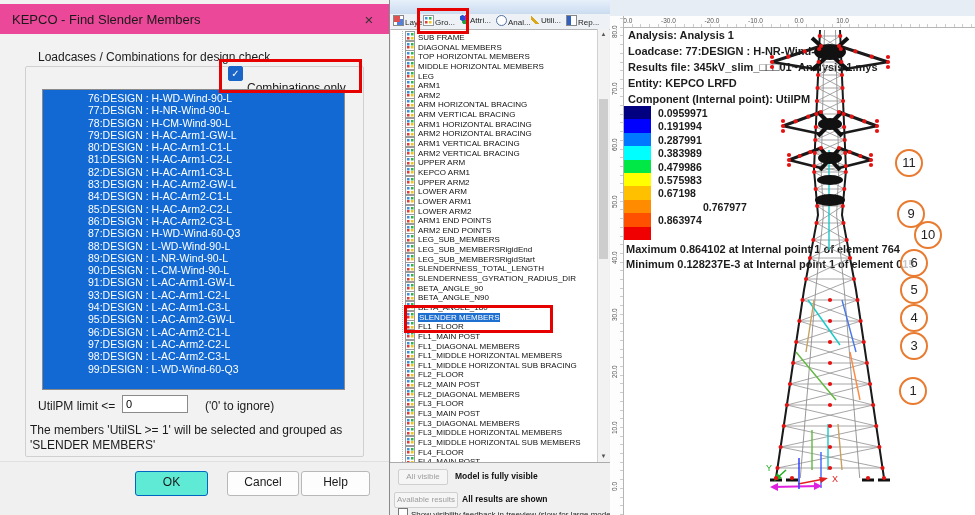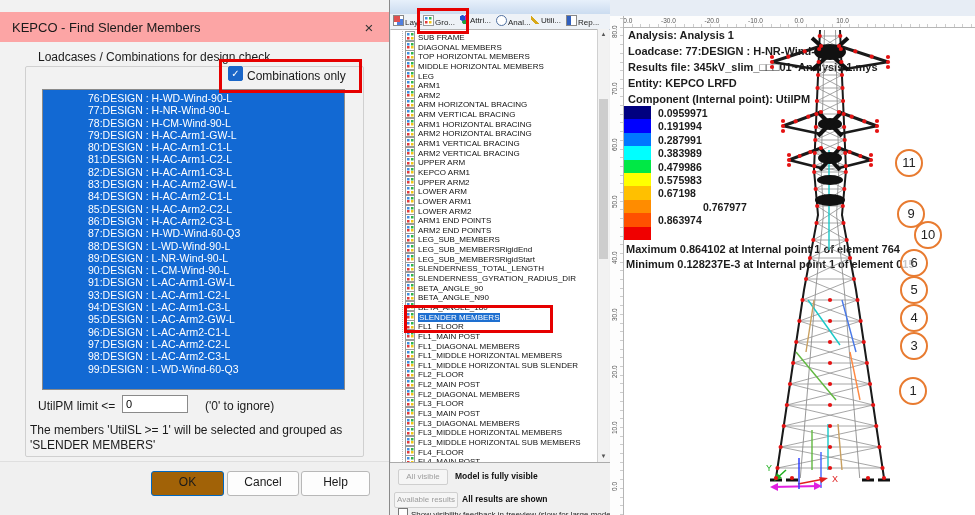--- a/index.html
+++ b/index.html
@@ -2,38 +2,38 @@
 <html><head>
 <meta charset="utf-8">
 <style>
   html,body{margin:0;padding:0;background:#fff;}
   #stage{position:relative;width:975px;height:515px;overflow:hidden;
          font-family:"Liberation Sans",sans-serif;background:#fff;}
   .abs{position:absolute;}
 
   
   #dialog{left:0;top:0;width:389px;height:515px;background:#f2f2f2;border-right:1px solid #8a8a8a;}
-  #dlg-titlebar{left:0;top:12px;width:389px;height:30px;background:#fca5a5;}
+  #dlg-titlebar{left:0;top:4px;width:389px;height:30px;background:#ec4899;}
   #dlg-title{left:12px;top:8px;font-size:13px;color:#1a1a1a;}
   #dlg-close{left:358px;top:6px;width:22px;height:20px;font-size:15px;color:#333;text-align:center;line-height:20px;cursor:pointer;}
   #groupbox{left:25px;top:66px;width:337px;height:389px;border:1px solid #d0d0d0;border-radius:2px;}
   #groupbox-label{left:34px;top:50px;font-size:12px;color:#1a1a1a;background:#f2f2f2;padding:0 4px;}
   #combo-wrap{left:228px;top:64px;width:124px;height:20px;}
   #combo-box{left:0px;top:2px;width:13px;height:13px;background:#1a66c8;border:1px solid #1a66c8;border-radius:2px;color:#fff;font-size:10px;line-height:13px;text-align:center;}
-  #combo-label{left:19px;top:5px;font-size:12px;color:#1a1a1a;white-space:nowrap;}
+  #combo-label{left:19px;top:17px;font-size:12px;color:#1a1a1a;white-space:nowrap;}
   #loadcase-list{left:42px;top:89px;width:301px;height:297px;background:#1269d3;border:1px solid #8a8a8a;overflow:hidden;padding-top:2px;}
   .lrow{height:12.3px;line-height:12.3px;font-size:10.5px;color:#fff;padding-left:4px;white-space:nowrap;margin-left:41px;}
   #utilpm-label{left:38px;top:399px;font-size:12px;color:#1a1a1a;}
   #utilpm-input{left:122px;top:395px;width:58px;height:16px;border:1px solid #8a8a8a;background:#fff;font-size:11px;font-family:"Liberation Sans",sans-serif;padding:0 3px;}
   #utilpm-hint{left:205px;top:399px;font-size:12px;color:#1a1a1a;}
   #note1{left:30px;top:423px;font-size:12px;color:#1a1a1a;}
   #note2{left:30px;top:438px;font-size:12px;color:#1a1a1a;}
   #dlg-footer{left:0;top:461px;width:389px;height:54px;background:#f0f0f0;border-top:1px solid #dfdfdf;}
   .btn{position:absolute;top:9px;height:23px;background:#fdfdfd;border:1px solid #b8b8b8;border-radius:3px;font-size:12px;color:#1a1a1a;text-align:center;line-height:21px;}
-  #btn-ok{left:151px;width:71px;background:#a16207;border:1px solid #0067c0;}
+  #btn-ok{left:135px;width:71px;background:#5eead4;border:1px solid #0067c0;}
   #btn-cancel{left:227px;width:70px;}
   #btn-help{left:301px;width:67px;}
 
   
   .anno{border:3px solid #e60000;background:transparent;z-index:40;}
 
   
   #gpanel{left:390px;top:0;width:220px;height:515px;background:#f0f0f0;border-right:1px solid #8a8a8a;}
   #gp-header{left:390px;top:0;width:220px;height:14px;background:linear-gradient(#e7f0fb,#cbdcf0);border-bottom:1px solid #a9bdd6;}
   #gp-title{left:395px;top:1px;font-size:9.5px;font-weight:bold;color:#16243a;}
@@ -175,21 +175,21 @@
       <div class="trow"><span class="gicon"></span><span class="tlabel">SLENDERNESS_TOTAL_LENGTH</span></div>
       <div class="trow"><span class="gicon"></span><span class="tlabel">SLENDERNESS_GYRATION_RADIUS_DIR</span></div>
       <div class="trow"><span class="gicon"></span><span class="tlabel">BETA_ANGLE_90</span></div>
       <div class="trow"><span class="gicon"></span><span class="tlabel">BETA_ANGLE_N90</span></div>
       <div class="trow"><span class="gicon"></span><span class="tlabel">BETA_ANGLE_180</span></div>
       <div class="trow"><span class="gicon"></span><span class="tlabel sel">SLENDER MEMBERS</span></div>
       <div class="trow"><span class="gicon"></span><span class="tlabel">FL1_FLOOR</span></div>
       <div class="trow"><span class="gicon"></span><span class="tlabel">FL1_MAIN POST</span></div>
       <div class="trow"><span class="gicon"></span><span class="tlabel">FL1_DIAGONAL MEMBERS</span></div>
       <div class="trow"><span class="gicon"></span><span class="tlabel">FL1_MIDDLE HORIZONTAL MEMBERS</span></div>
-      <div class="trow"><span class="gicon"></span><span class="tlabel">FL1_MIDDLE HORIZONTAL SUB SLENDER</span></div>
+      <div class="trow"><span class="gicon"></span><span class="tlabel">FL1_MIDDLE HORIZONTAL SUB BRACING</span></div>
       <div class="trow"><span class="gicon"></span><span class="tlabel">FL2_FLOOR</span></div>
       <div class="trow"><span class="gicon"></span><span class="tlabel">FL2_MAIN POST</span></div>
       <div class="trow"><span class="gicon"></span><span class="tlabel">FL2_DIAGONAL MEMBERS</span></div>
       <div class="trow"><span class="gicon"></span><span class="tlabel">FL3_FLOOR</span></div>
       <div class="trow"><span class="gicon"></span><span class="tlabel">FL3_MAIN POST</span></div>
       <div class="trow"><span class="gicon"></span><span class="tlabel">FL3_DIAGONAL MEMBERS</span></div>
       <div class="trow"><span class="gicon"></span><span class="tlabel">FL3_MIDDLE HORIZONTAL MEMBERS</span></div>
       <div class="trow"><span class="gicon"></span><span class="tlabel">FL3_MIDDLE HORIZONTAL SUB MEMBERS</span></div>
       <div class="trow"><span class="gicon"></span><span class="tlabel">FL4_FLOOR</span></div>
       <div class="trow"><span class="gicon"></span><span class="tlabel">FL4_MAIN POST</span></div>

